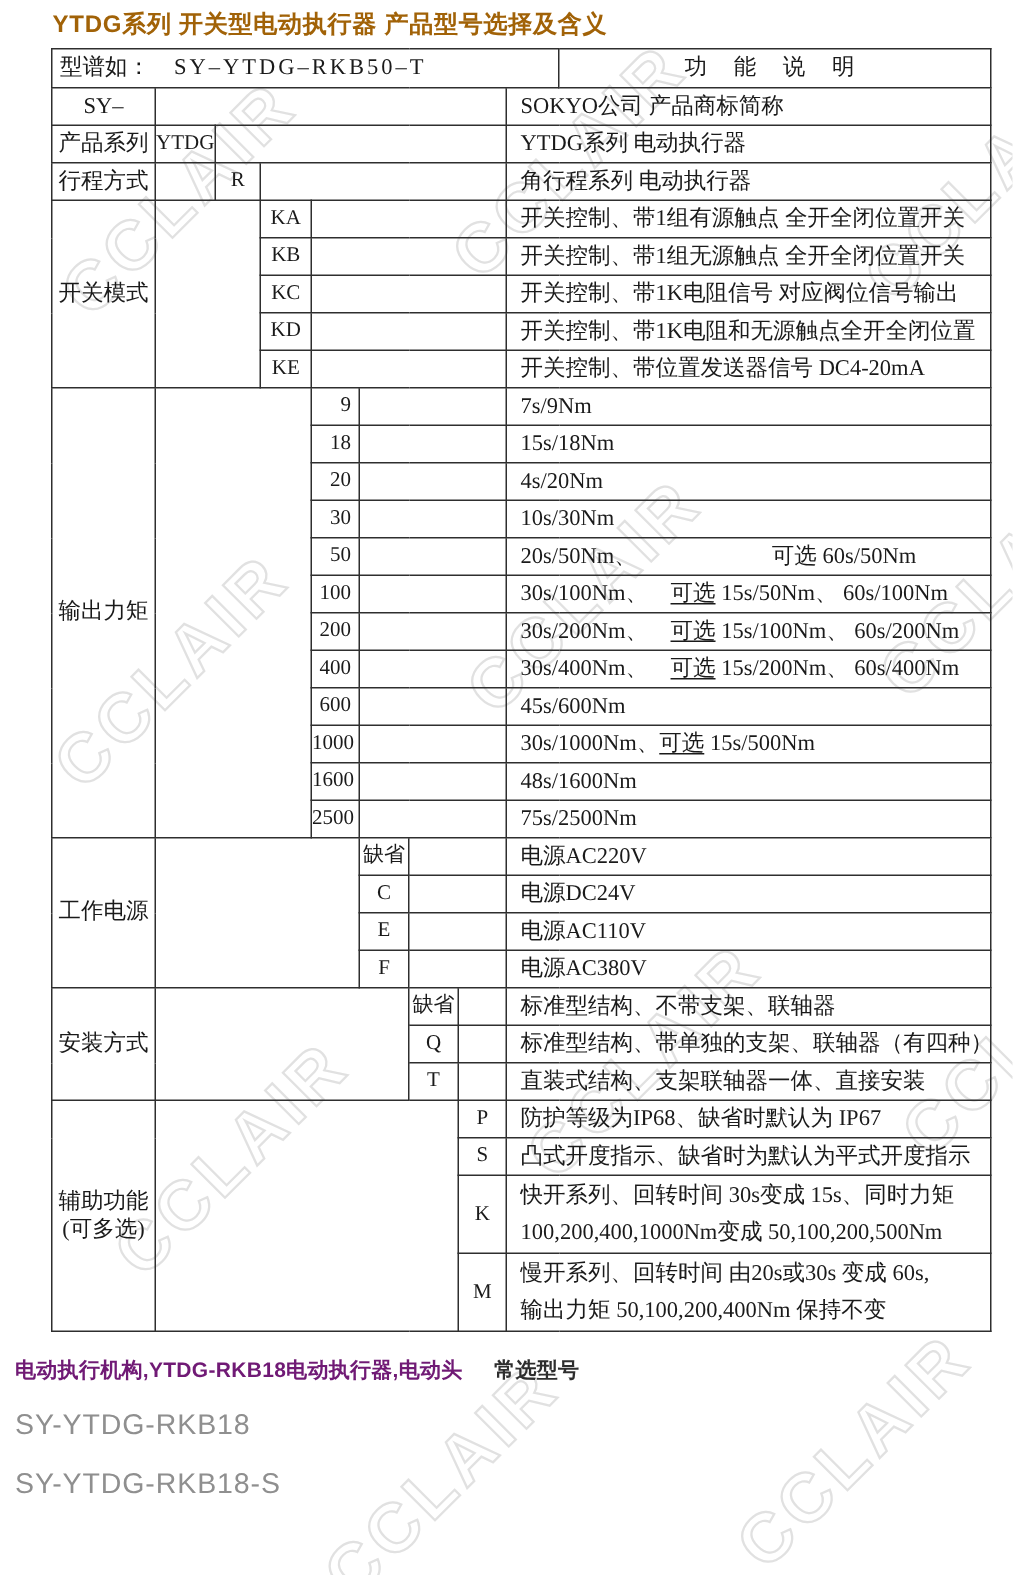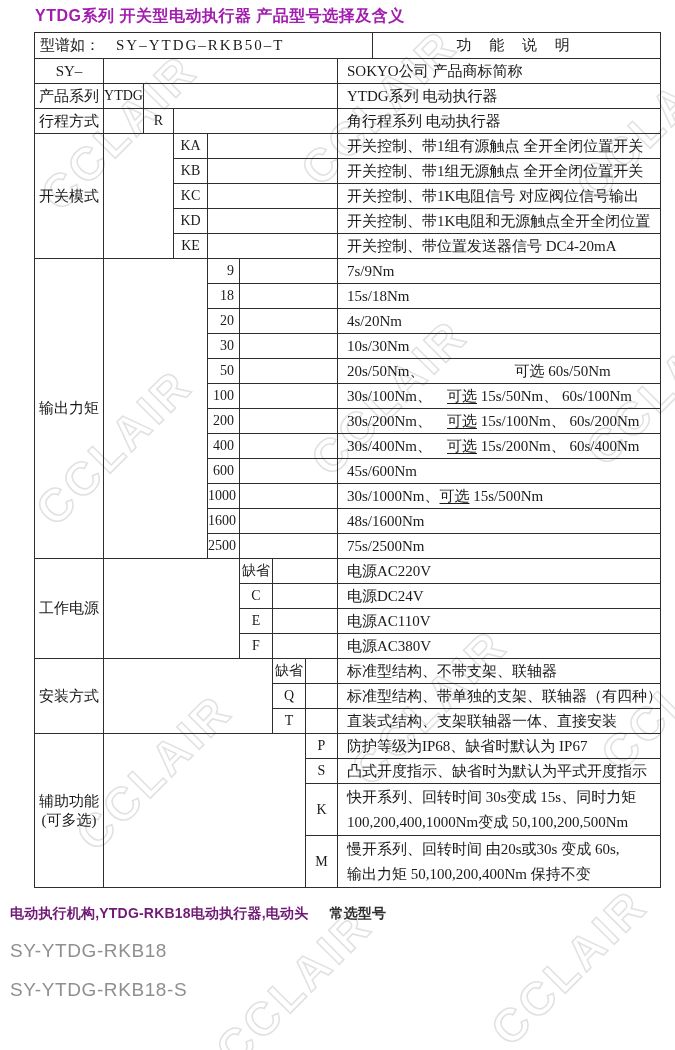--- a/index.html
+++ b/index.html
@@ -10,21 +10,21 @@
   
   .wm-layer{position:absolute;inset:0;z-index:0;pointer-events:none;}
   .watermark{
     position:absolute;font-family:"Liberation Sans",sans-serif;font-weight:bold;
     font-size:46px;letter-spacing:4px;color:transparent;
     -webkit-text-stroke:1.5px #e1e1e1;transform:rotate(-45deg);white-space:nowrap;
   }
   .page{position:relative;z-index:1;}
   .title{
     font-family:"Liberation Sans",sans-serif;font-weight:bold;font-size:16px;
-    color:#a21caf;margin:6px 0 5px 35px;letter-spacing:0.5px;
+    color:#a16207;margin:6px 0 5px 35px;letter-spacing:0.5px;
   }
   table{border-collapse:collapse;table-layout:fixed;margin-left:34px;width:626px;background:transparent;padding-left:11px;}
   td{border:1px solid #2e2e2e;padding:0;font-size:15px;line-height:1;overflow:hidden;white-space:nowrap;background:transparent;}
   tr{height:25px;}
   tr.r-head{height:26px;}
   tr.tall{height:52px;}
   .lbl{text-align:center;margin-top:19px;}
   .code{text-align:center;font-size:14px;}
   .num{text-align:right;padding-right:5px;font-size:14px;}
   .desc{text-align:left;padding-left:9px;}

